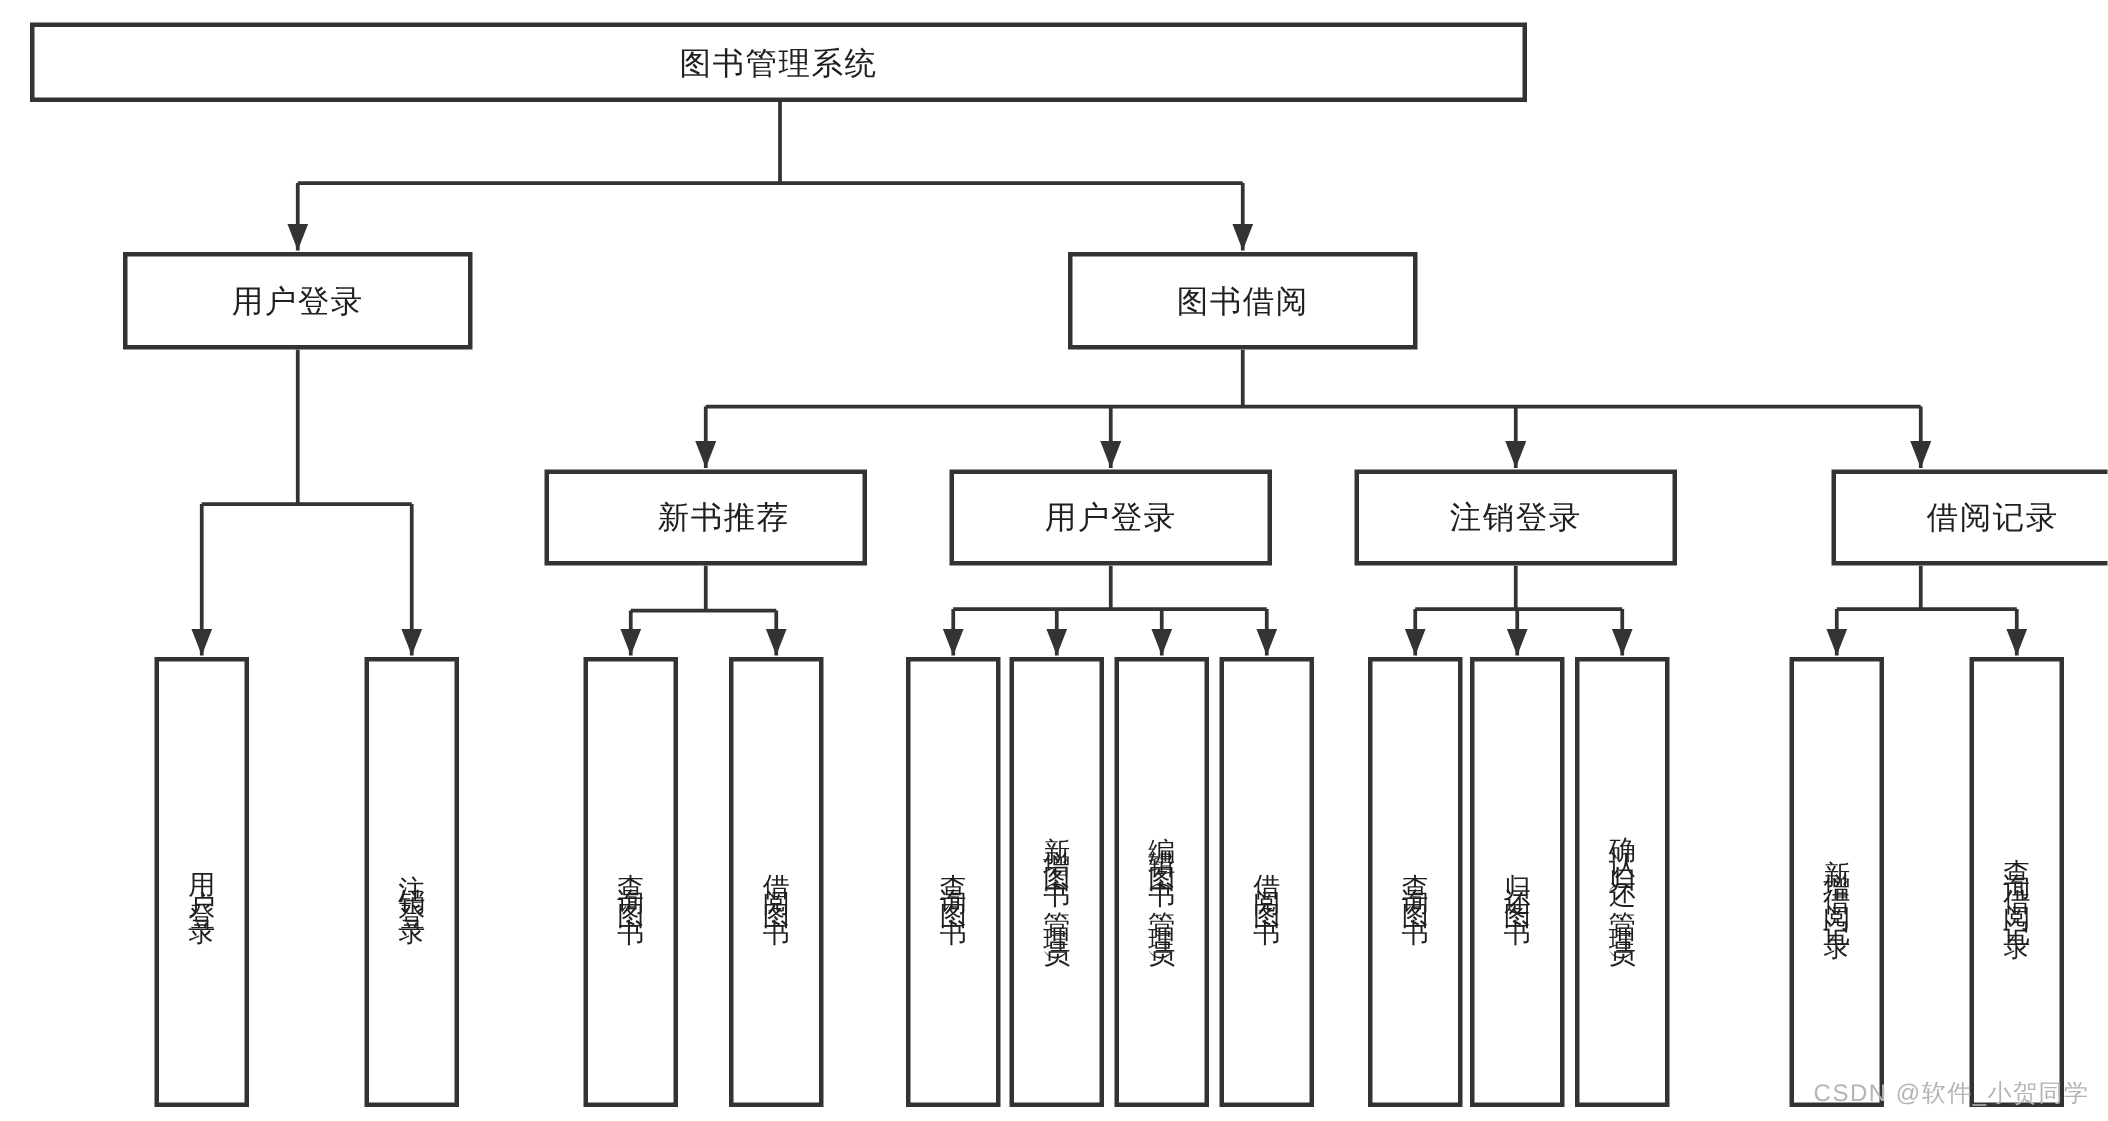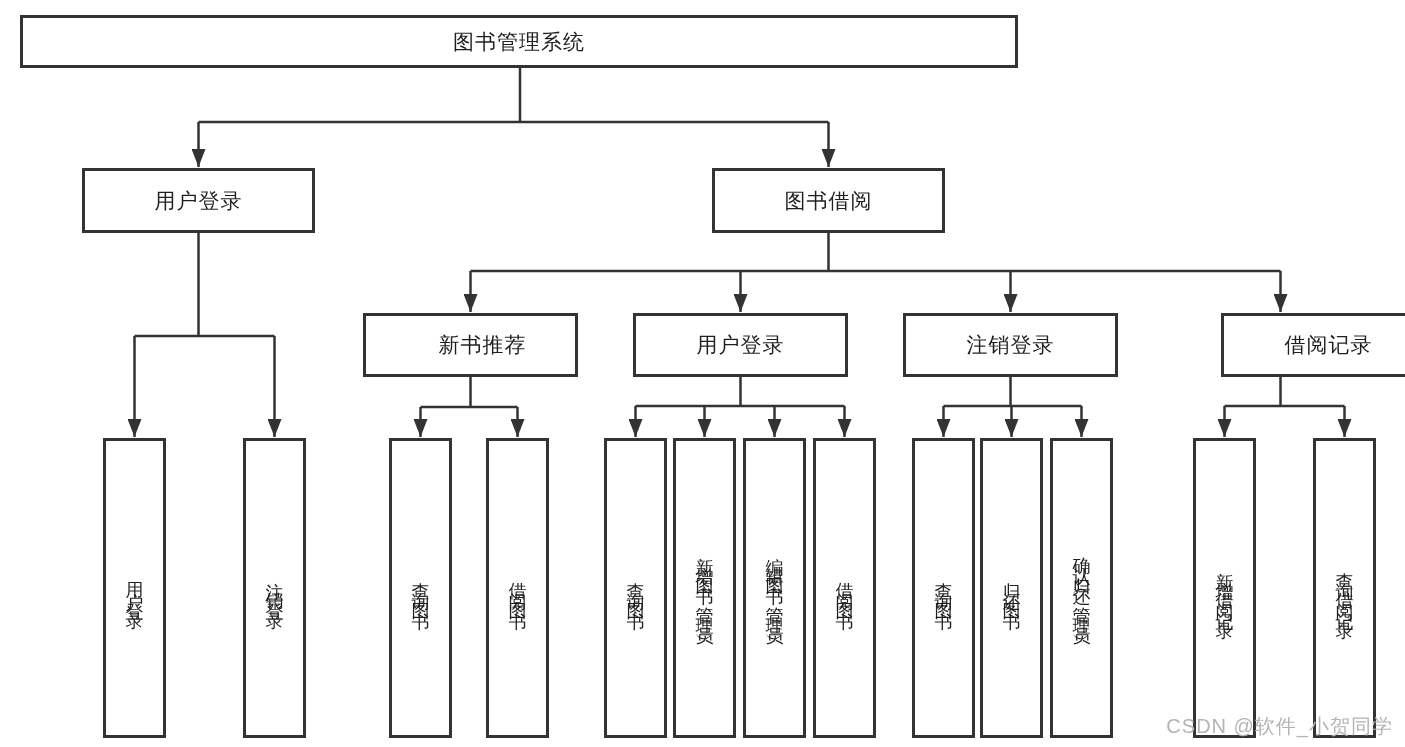--- a/index.html
+++ b/index.html
@@ -50,21 +50,21 @@
     line-height: 1;
     color: var(--text);
   }
   .leaf { top: 438px; height: 300px; width: 63px; }
   .l2 { top: 168px; height: 65px; width: 233px; }
   .l3 { top: 313px; height: 64px; width: 215px; }
   #watermark {
     position: absolute;
     right: 12px;
     bottom: 7px;
-    font-size: 20px;
+    font-size: 16px;
     color: var(--watermark);
     letter-spacing: 1px;
     z-index: 5;
   }
 </style>
 </head>
 <body>
 
 <div id="canvas">
 

